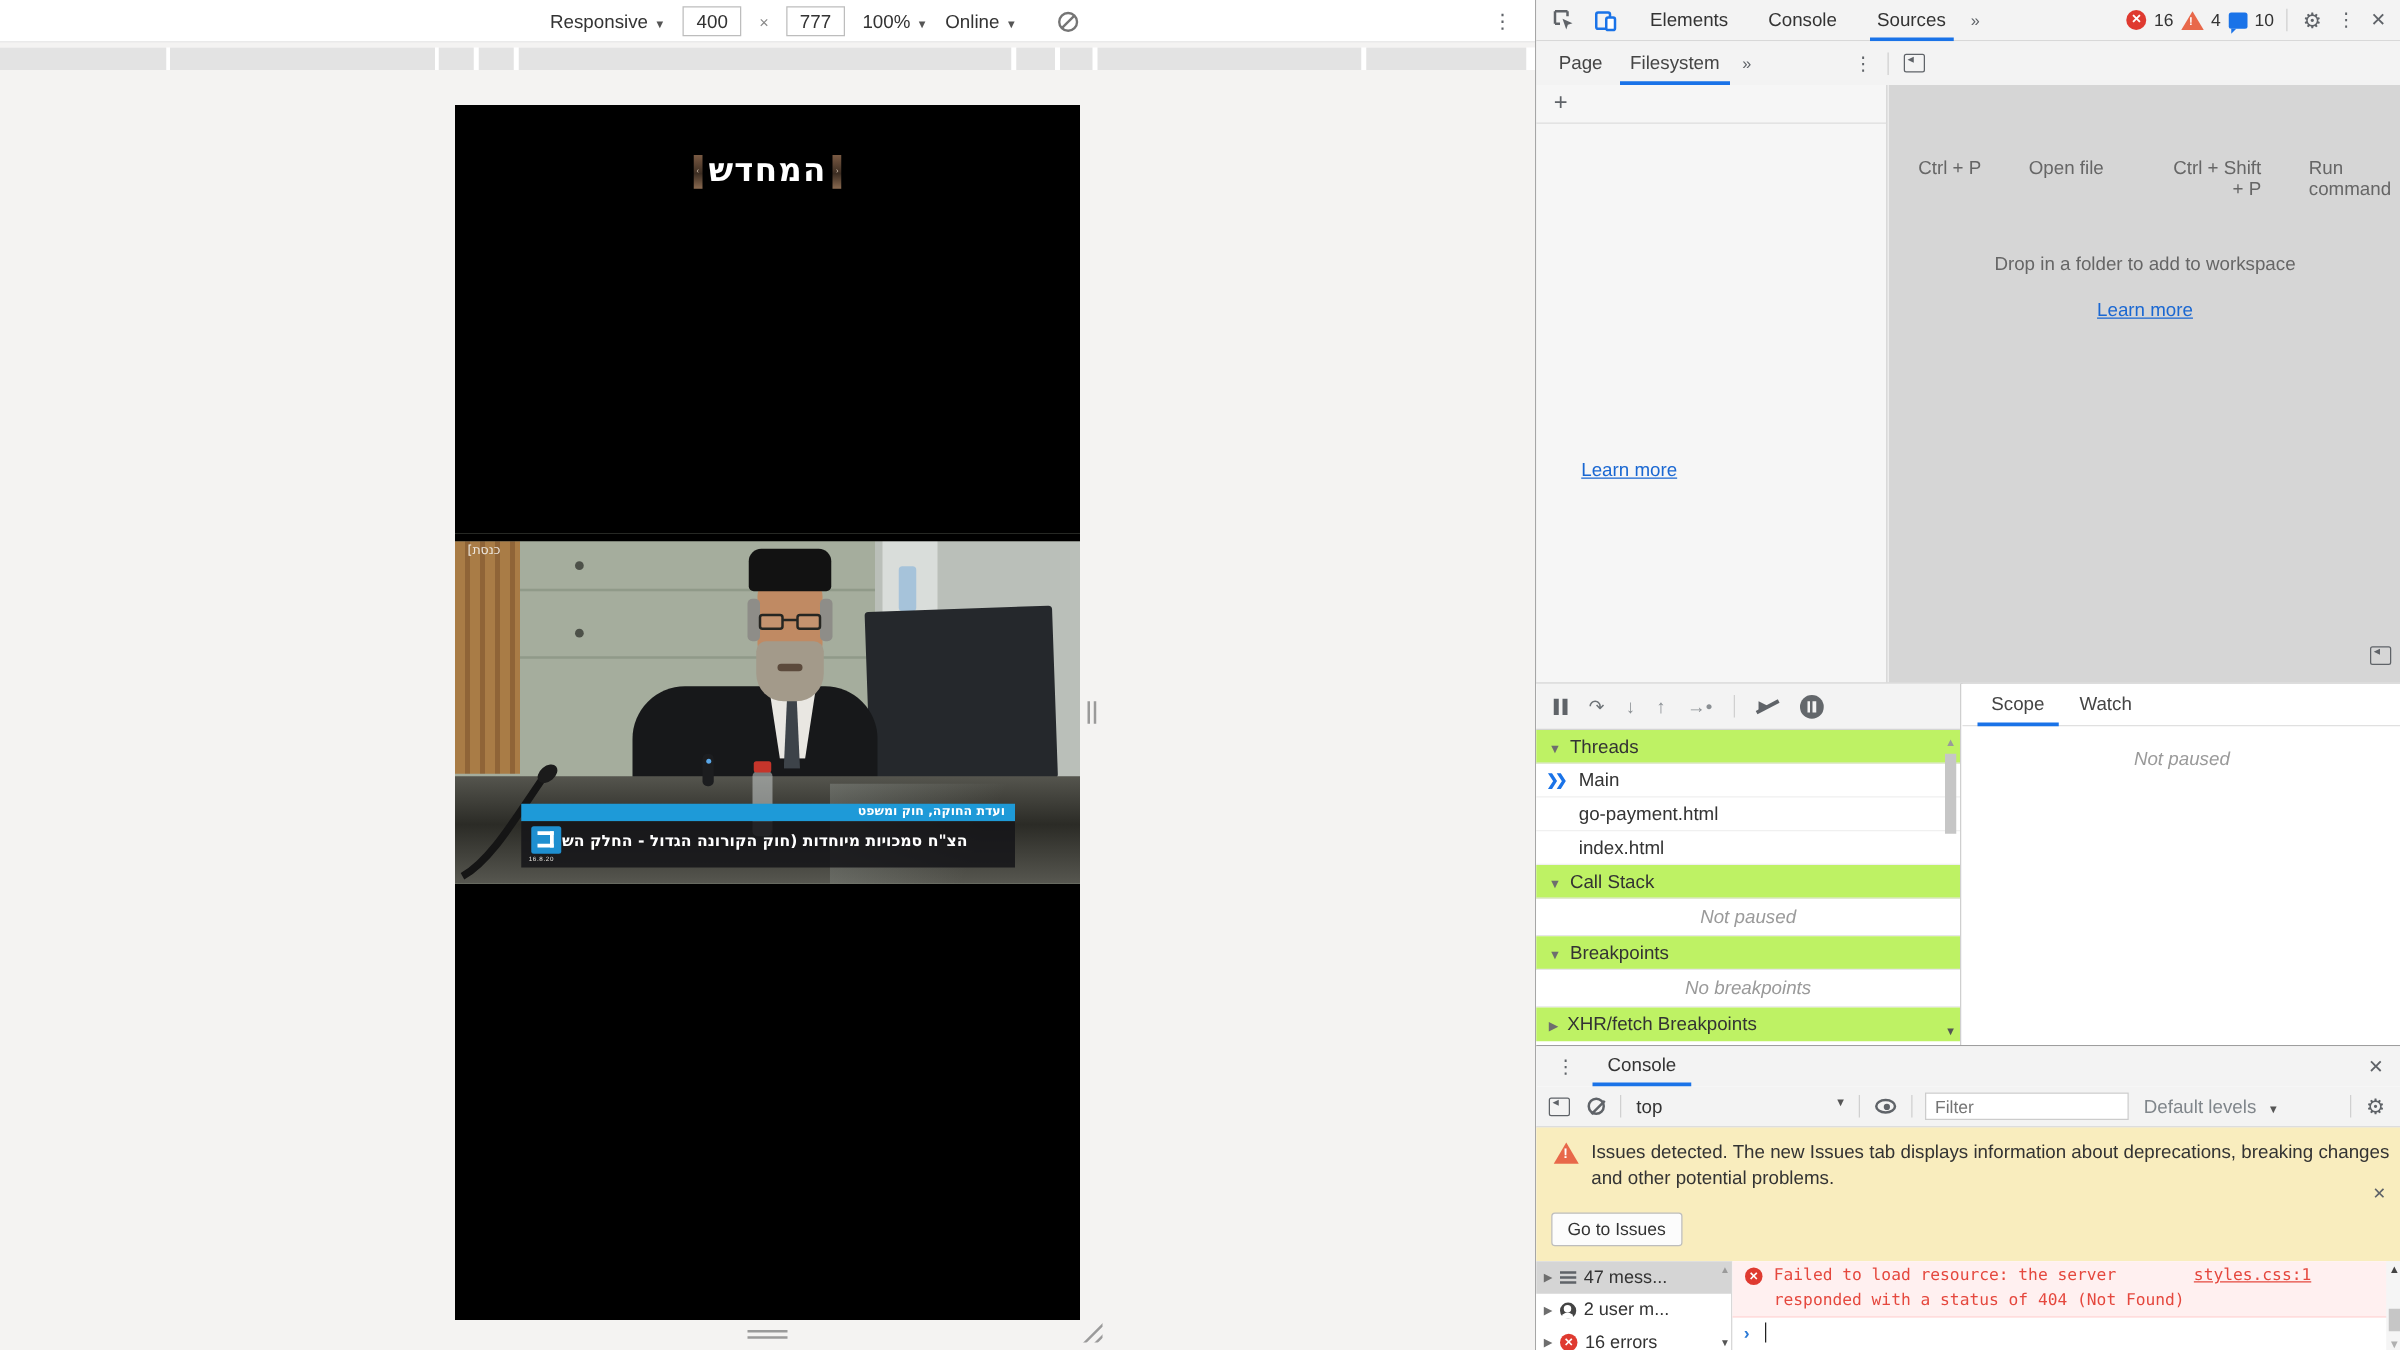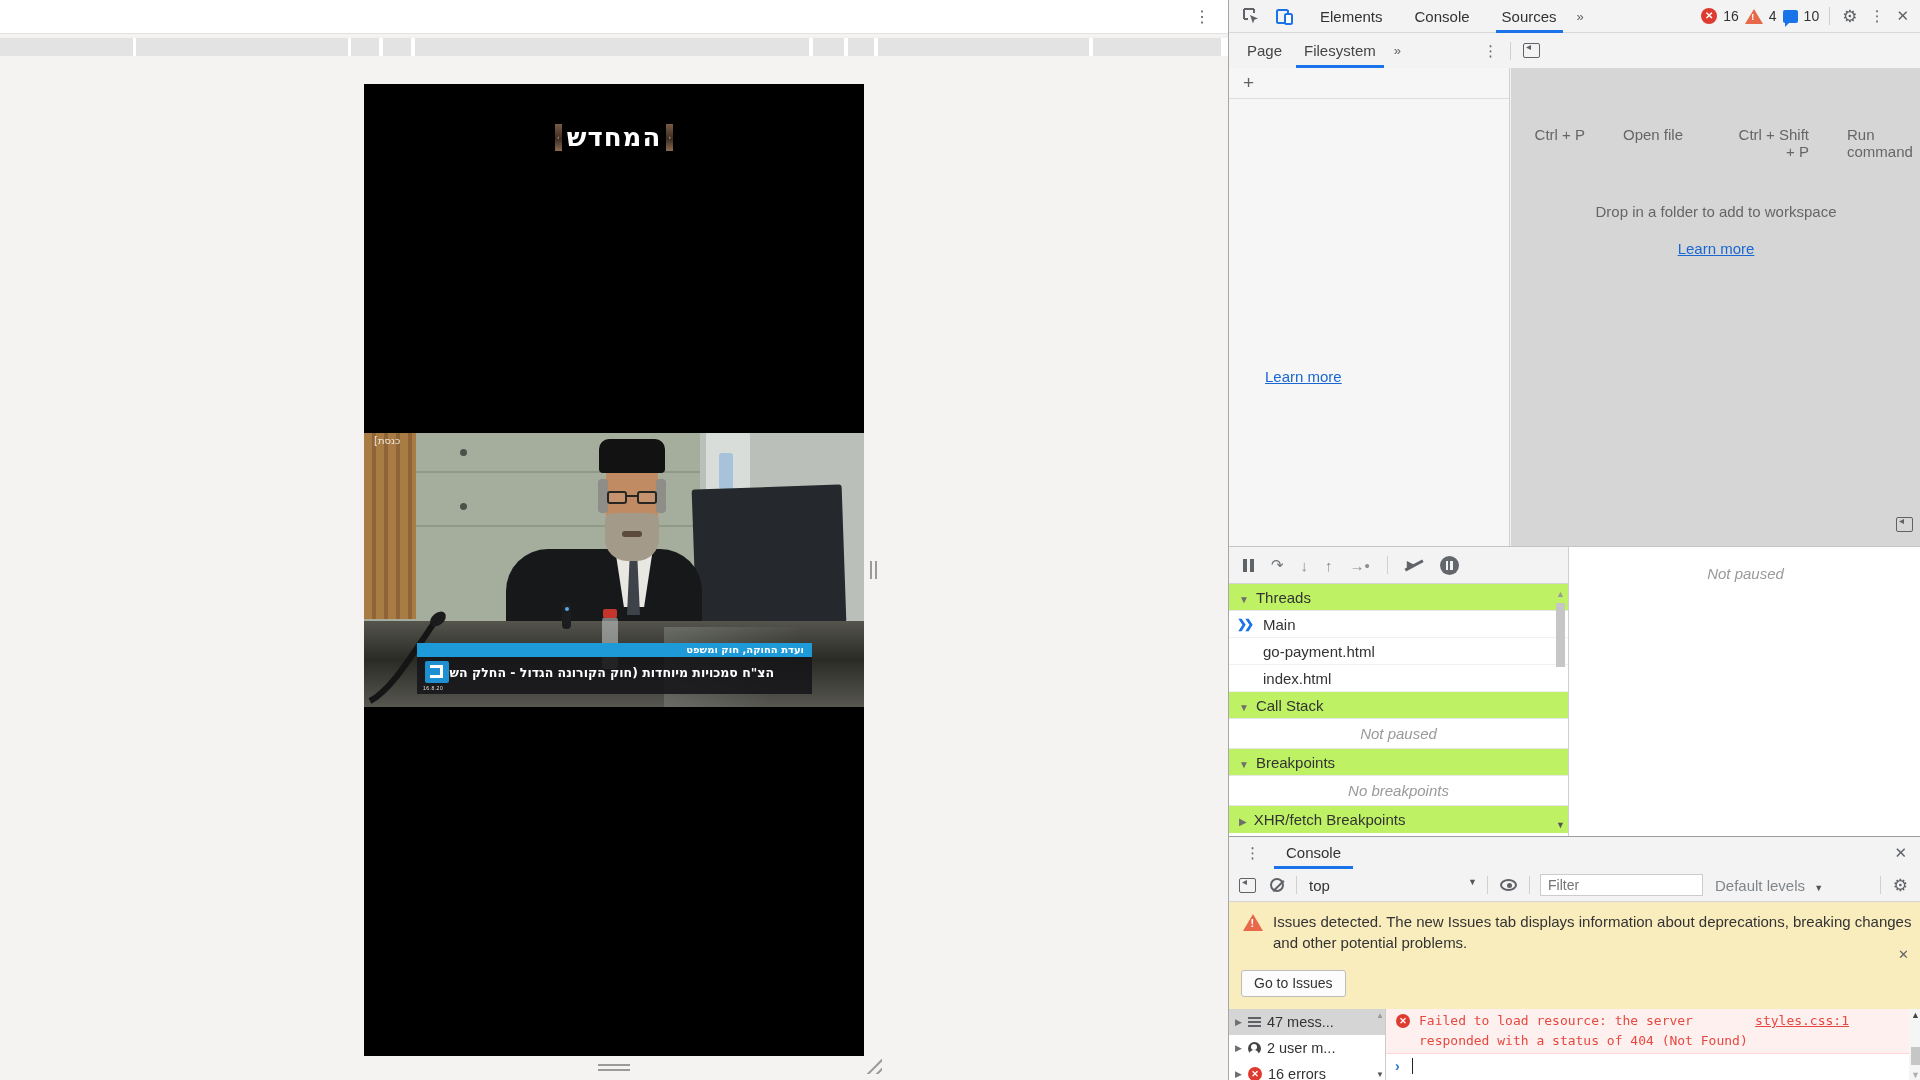--- a/index.html
+++ b/index.html
@@ -198,20 +198,32 @@
   #main-scroll .thumb { position:absolute; top:38px; left:1.5px; width:9px; height:18px; background:#c6c6c6; }
   #main-scroll .dn { position:absolute; bottom:1px; left:2px; color:#b0b0b0; font-size:9px; }
 </style>
 </head>
 <body>
 
 <div id="screen">
 
   <div id="emu">
     <div id="emu-toolbar">
+      <div class="emu-cluster">
+        <span><span>Responsive</span><span class="dd-arrow">▼</span></span>
+        <input class="size-input" value="400" style="">
+        <span class="x-sep">×</span>
+        <input class="size-input" value="777" style="">
+        <span><span>100%</span><span class="dd-arrow">▼</span></span>
+        <span><span>Online</span><span class="dd-arrow">▼</span></span>
+        <svg id="rotate-icon" viewBox="0 0 20 20">
+            <circle cx="10" cy="10" r="7.5" fill="none" stroke="#757575" stroke-width="2"></circle>
+            <line x1="4.5" y1="15.5" x2="15.5" y2="4.5" stroke="#757575" stroke-width="2"></line>
+          </svg>
+      </div>
       <span id="emu-kebab" class="kebab">⋮</span>
     </div>
 
     <div id="mq-strip">
       <div class="mq-block" style="left:0;width:133px"></div>
       <div class="mq-block" style="left:136px;width:212px"></div>
       <div class="mq-block" style="left:351px;width:28px"></div>
       <div class="mq-block" style="left:383px;width:28px"></div>
       <div class="mq-block" style="left:415px;width:394px"></div>
       <div class="mq-block" style="left:813px;width:31px"></div>
@@ -366,20 +378,24 @@
         <div class="sec-head"><span class="tri">▼</span><span>Breakpoints</span></div>
         <div class="empty-note">No breakpoints</div>
         <div class="sec-head" style="border-bottom:none"><span class="tri">▶</span><span>XHR/fetch Breakpoints</span></div>
         <div id="side-scroll">
           <span class="arr-up">▲</span>
           <span class="thumb"></span>
           <span class="arr-dn">▼</span>
         </div>
       </div>
       <div id="scope-panel">
+        <div id="scope-tabs">
+          <div class="stab active">Scope</div>
+          <div class="stab">Watch</div>
+        </div>
         <div id="scope-empty">Not paused</div>
       </div>
     </div>
 
     <div id="drawer">
       <div id="drawer-head">
         <span class="kebab" id="drawer-kebab">⋮</span>
         <div id="drawer-tab">Console</div>
         <span class="close-x" id="drawer-close">✕</span>
       </div>

